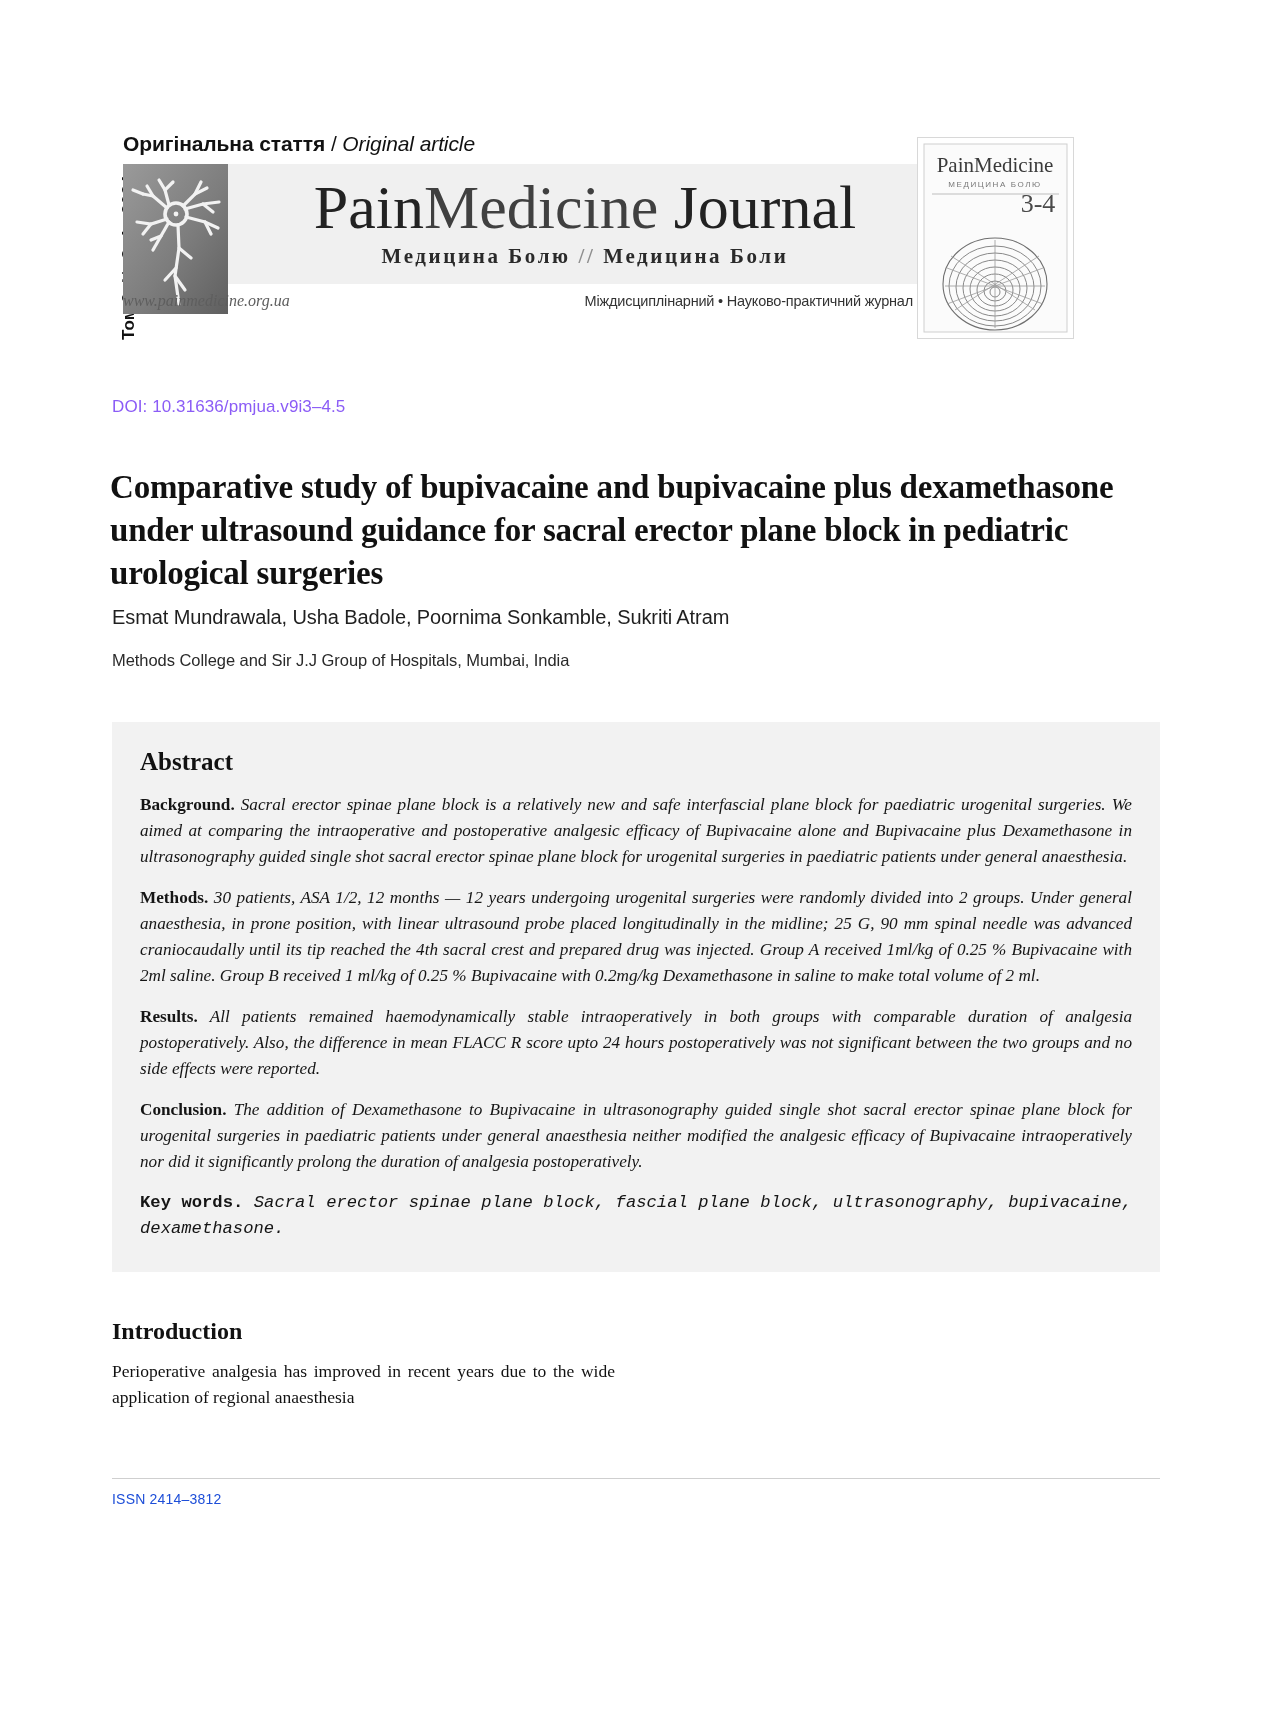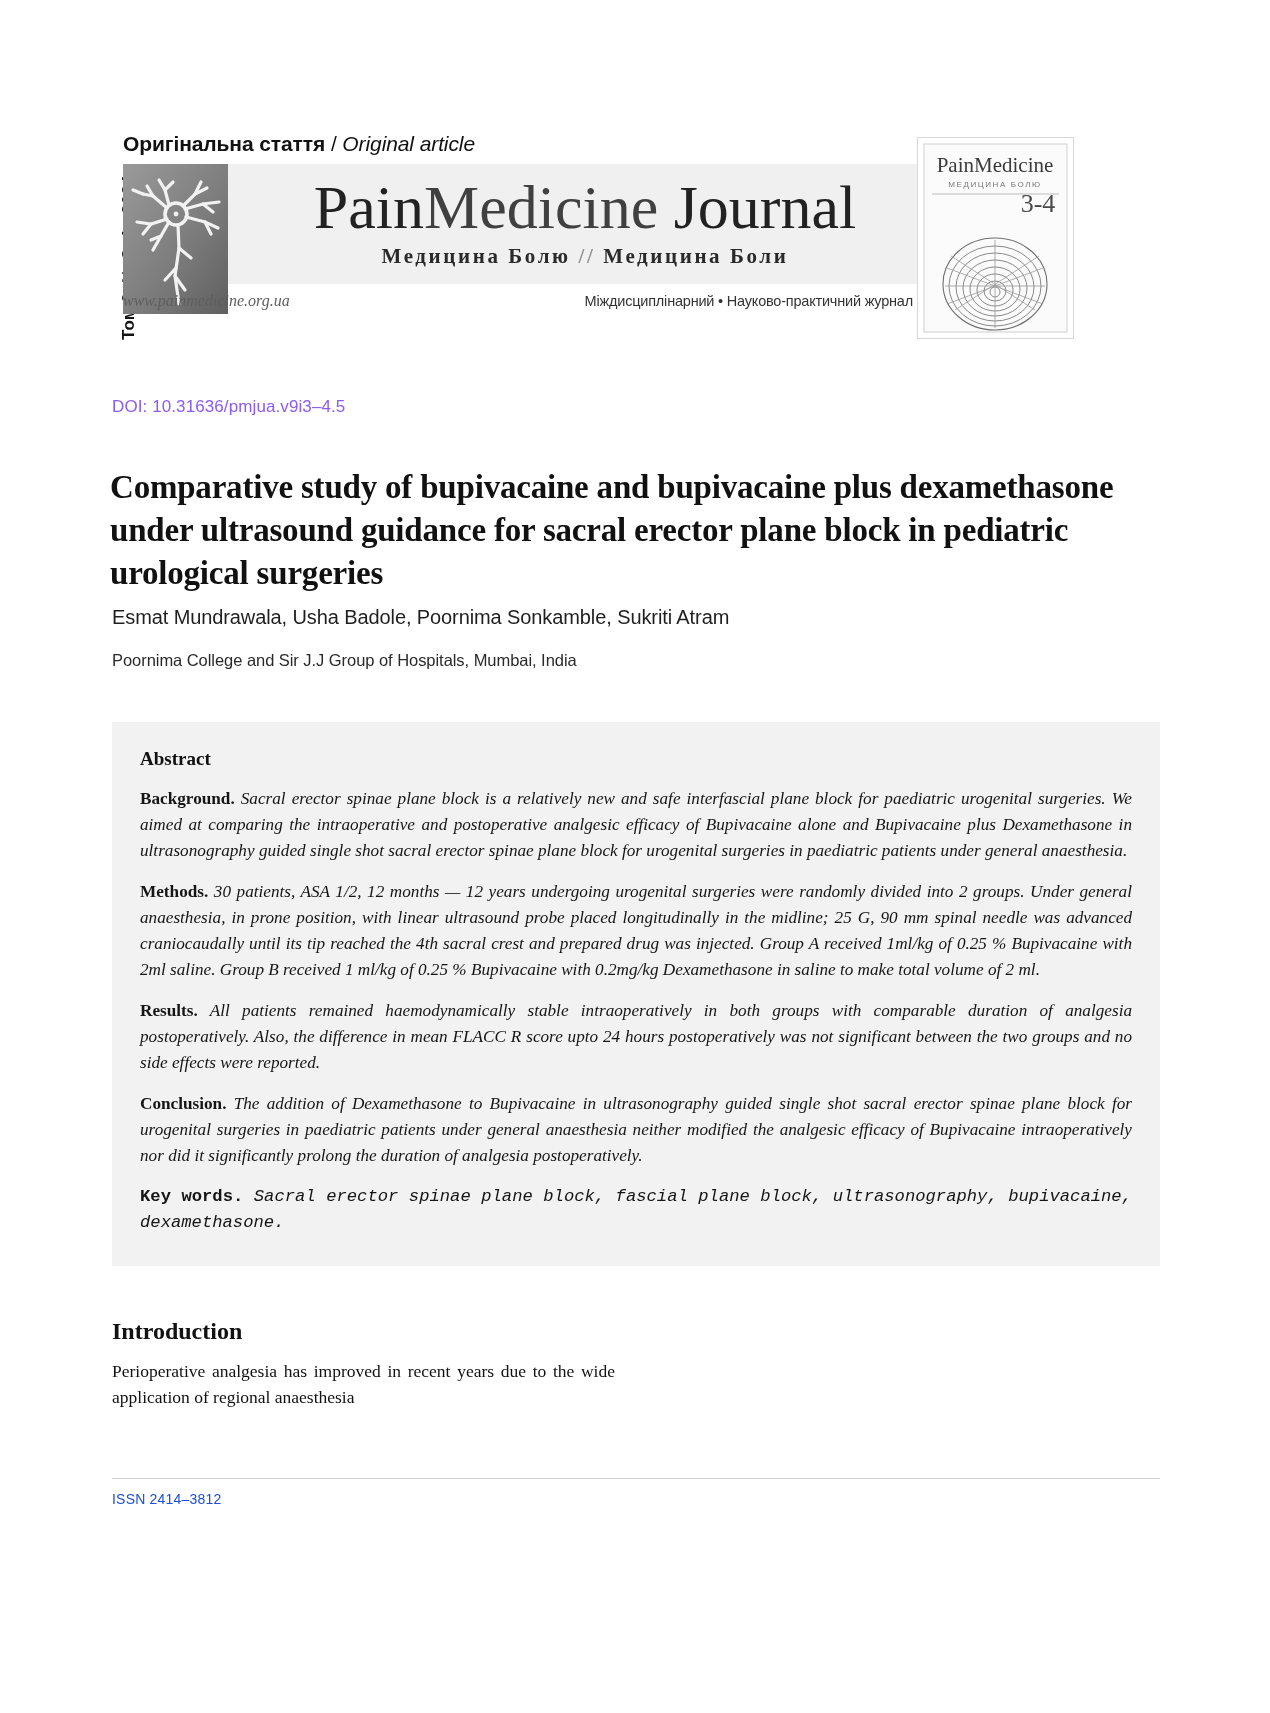--- a/index.html
+++ b/index.html
@@ -211,21 +211,21 @@
     left: 112px;
     top: 722px;
     width: 1048px;
     background: #f2f2f2;
     padding: 26px 28px 24px 28px;
     box-sizing: border-box;
   }
   .abstract-head {
     font-family: "Liberation Serif", serif;
     font-weight: 700;
-    font-size: 19px;
+    font-size: 25px;
     color: #111;
     margin: 0 0 16px 0;
   }
   .abs-p {
     font-family: "Liberation Serif", serif;
     font-style: italic;
     font-size: 17.2px;
     line-height: 26px;
     color: #151515;
     margin: 0 0 15px 0;
@@ -381,21 +381,21 @@
       <div class="site-url">www.painmedicine.org.ua</div>
       <div class="tagline">Міждисциплінарний • Науково-практичний журнал</div>
     </div>
   </div>
 
   <div class="doi">DOI: 10.31636/pmjua.v9i3–4.5</div>
 
   <h1 class="article-title">Comparative study of bupivacaine and bupivacaine plus dexamethasone under ultrasound guidance for sacral erector plane block in pediatric urological surgeries</h1>
 
   <div class="authors">Esmat Mundrawala, Usha Badole, Poornima Sonkamble, Sukriti Atram</div>
-  <div class="affiliation">Poornima College and Sir J.J Group of Hospitals, Mumbai, India</div>
+  <div class="affiliation">Methods College and Sir J.J Group of Hospitals, Mumbai, India</div>
 
   <div class="abstract-box">
     <div class="abstract-head">Abstract</div>
     <div id="abstract-body">
         <p class="abs-p"><b>Background.</b><span> Sacral erector spinae plane block is a relatively new and safe interfascial plane block for paediatric urogenital surgeries. We aimed at comparing the intraoperative and postoperative analgesic efficacy of Bupivacaine alone and Bupivacaine plus Dexamethasone in ultrasonography guided single shot sacral erector spinae plane block for urogenital surgeries in paediatric patients under general anaesthesia.</span></p>
         <p class="abs-p"><b>Methods.</b><span> 30 patients, ASA 1/2, 12 months — 12 years undergoing urogenital surgeries were randomly divided into 2 groups. Under general anaesthesia, in prone position, with linear ultrasound probe placed longitudinally in the midline; 25 G, 90 mm spinal needle was advanced craniocaudally until its tip reached the 4th sacral crest and prepared drug was injected. Group A received 1ml/kg of 0.25 % Bupivacaine with 2ml saline. Group B received 1 ml/kg of 0.25 % Bupivacaine with 0.2mg/kg Dexamethasone in saline to make total volume of 2 ml.</span></p>
         <p class="abs-p"><b>Results.</b><span> All patients remained haemodynamically stable intraoperatively in both groups with comparable duration of analgesia postoperatively. Also, the difference in mean FLACC R score upto 24 hours postoperatively was not significant between the two groups and no side effects were reported.</span></p>
         <p class="abs-p"><b>Conclusion.</b><span> The addition of Dexamethasone to Bupivacaine in ultrasonography guided single shot sacral erector spinae plane block for urogenital surgeries in paediatric patients under general anaesthesia neither modified the analgesic efficacy of Bupivacaine intraoperatively nor did it significantly prolong the duration of analgesia postoperatively.</span></p>
         <p class="abs-p"><b>Key words.</b><span> Sacral erector spinae plane block, fascial plane block, ultrasonography, bupivacaine, dexamethasone.</span></p>
       </div>

